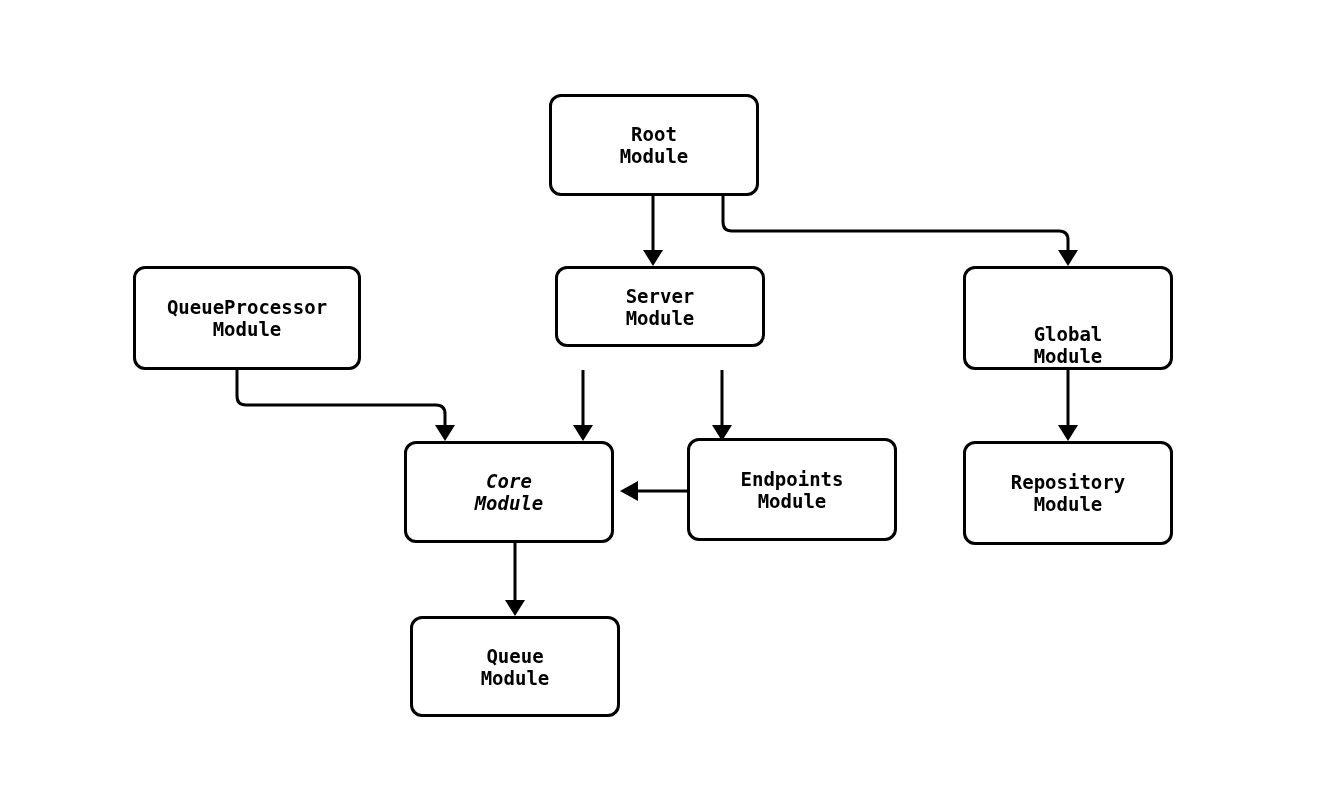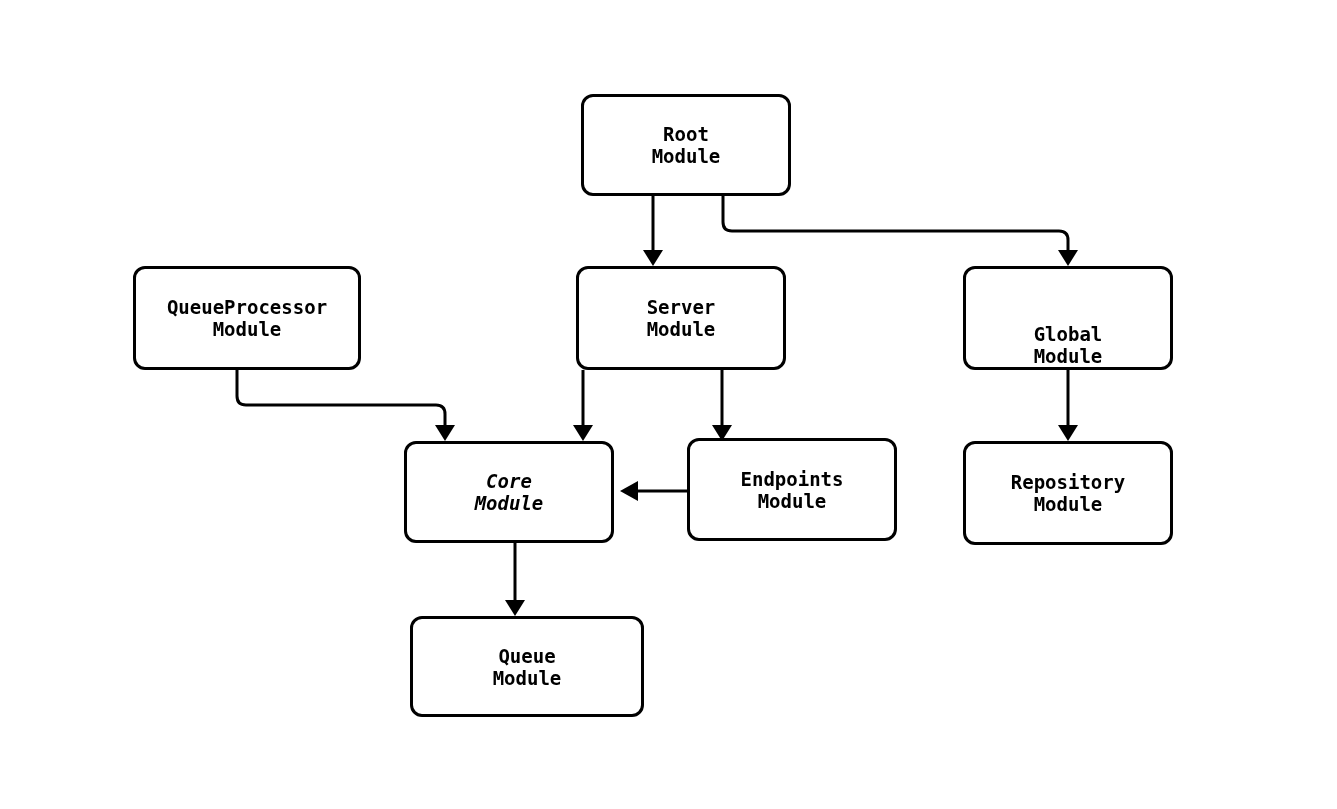--- a/index.html
+++ b/index.html
@@ -95,31 +95,31 @@
       <path d="M 1068 370 L 1068 428" stroke="#000000" stroke-width="3" fill="none"></path>
       <path d="M 1058 425 L 1078 425 L 1068 441 Z" fill="#000000"></path>
     </g>
 
     <g>
       <path d="M 515 543 L 515 603" stroke="#000000" stroke-width="3" fill="none"></path>
       <path d="M 505 600 L 525 600 L 515 616 Z" fill="#000000"></path>
     </g>
   </svg>
 
-  <div class="node" style="left:549px; top:94px; width:210px; height:102px;margin-left:32px;">
+  <div class="node" style="left:549px; top:94px; width:210px; height:102px;">
     <span class="node-label">Root</span>
     <span class="node-label">Module</span>
   </div>
 
   <div class="node" style="left:133px; top:266px; width:228px; height:104px;">
     <span class="node-label">QueueProcessor</span>
     <span class="node-label">Module</span>
   </div>
 
-  <div class="node" style="left:576px; top:266px; width:210px; height:104px;">
+  <div class="node" style="left:555px; top:266px; width:210px; height:81px;">
     <span class="node-label">Server</span>
     <span class="node-label">Module</span>
   </div>
 
   <div class="node" style="left:963px; top:266px; width:210px; height:104px;justify-content:flex-end;">
     <span class="node-label">Global</span>
     <span class="node-label">Module</span>
   </div>
 
   <div class="node" style="left:404px; top:441px; width:210px; height:102px;font-style:italic;">
@@ -130,18 +130,18 @@
   <div class="node" style="left:687px; top:438px; width:210px; height:103px;">
     <span class="node-label">Endpoints</span>
     <span class="node-label">Module</span>
   </div>
 
   <div class="node" style="left:963px; top:441px; width:210px; height:104px;">
     <span class="node-label">Repository</span>
     <span class="node-label">Module</span>
   </div>
 
-  <div class="node" style="left:410px; top:616px; width:234px; height:101px;">
+  <div class="node" style="left:410px; top:616px; width:210px; height:101px;">
     <span class="node-label">Queue</span>
     <span class="node-label">Module</span>
   </div>
 
 </div>
 
 </body></html>

